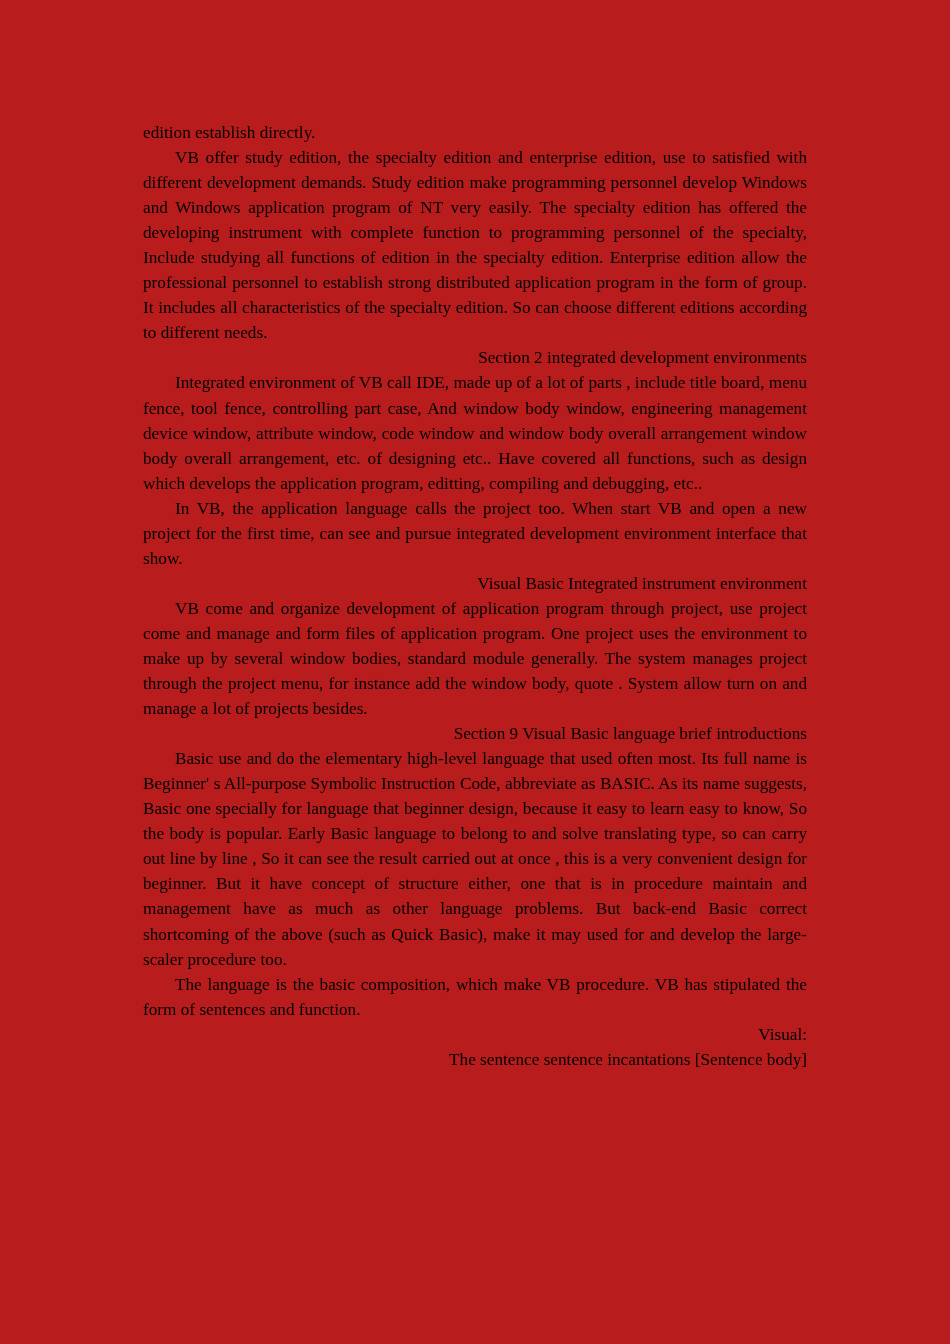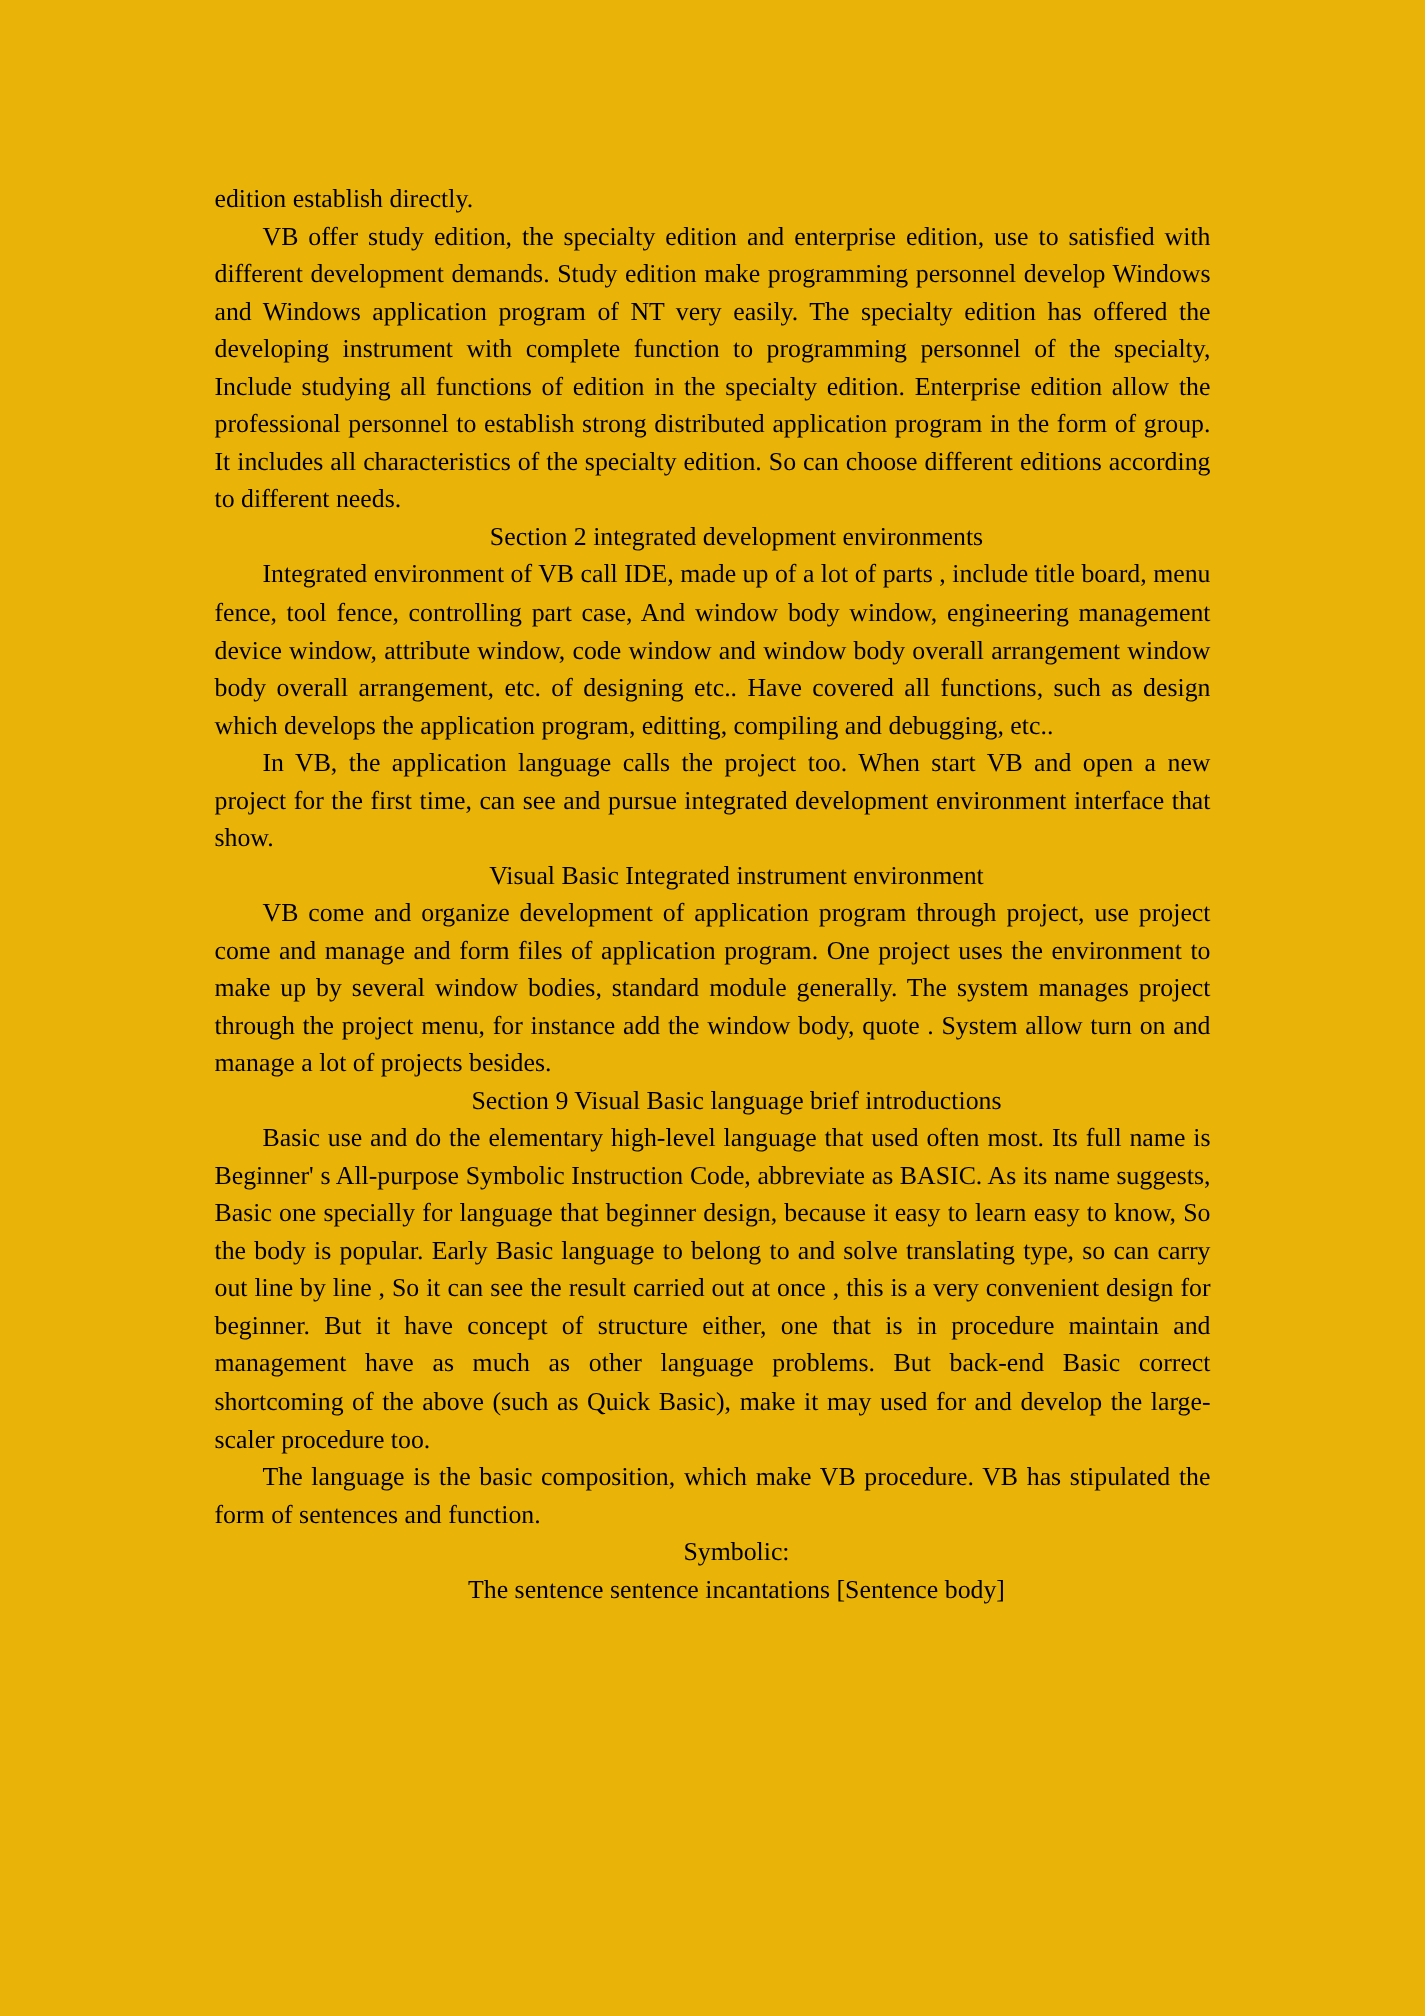--- a/index.html
+++ b/index.html
@@ -11,21 +11,21 @@
     width: 950px;
     height: 1344px;
     font-family: "Liberation Serif", "DejaVu Serif", serif;
     color: #000000;
     -webkit-font-smoothing: antialiased;
   }
   .page {
     position: relative;
     width: 950px;
     height: 1344px;
-    background: #eab308;
+    background: #b91c1c;
     overflow: hidden;
   }
   .content {
     position: absolute;
     left: 143px;
     top: 120px;
     width: 664px;
   }
   p.para {
     margin: 0;
@@ -39,21 +39,21 @@
     word-spacing: 0px;
     hyphens: none;
     -webkit-hyphens: none;
   }
   
   p.cont {
     text-indent: 0;
   }
   
   p.noj {
-    text-align: center;
+    text-align: right;
   }
 </style>
 </head>
 <body>
 
 <div class="page">
   <div class="content">
 
     <p class="para cont">edition establish directly.</p>
 
@@ -69,19 +69,19 @@
     <p class="para noj">Visual Basic Integrated instrument environment</p>
 
     <p class="para">VB come and organize development of application program through project, use project come and manage and form files of application program. One project uses the environment to make up by several window bodies, standard module generally. The system manages project through the project menu, for instance add the window body, quote . System allow turn on and manage a lot of projects besides.</p>
 
     <p class="para noj">Section 9 Visual Basic language brief introductions</p>
 
     <p class="para">Basic use and do the elementary high-level language that used often most. Its full name is Beginner' s All-purpose Symbolic Instruction Code, abbreviate as BASIC. As its name suggests, Basic one specially for language that beginner design, because it easy to learn easy to know, So the body is popular. Early Basic language to belong to and solve translating type, so can carry out line by line , So it can see the result carried out at once , this is a very convenient design for beginner. But it have concept of structure either, one that is in procedure maintain and management have as much as other language problems. But back-end Basic correct shortcoming of the above (such as Quick Basic), make it may used for and develop the large-scaler procedure too.</p>
 
     <p class="para">The language is the basic composition, which make VB procedure. VB has stipulated the form of sentences and function.</p>
 
-    <p class="para noj">Symbolic:</p>
+    <p class="para noj">Visual:</p>
 
     <p class="para noj">The sentence sentence incantations [Sentence body]</p>
 
 
   </div>
 </div>
 
 </body></html>

